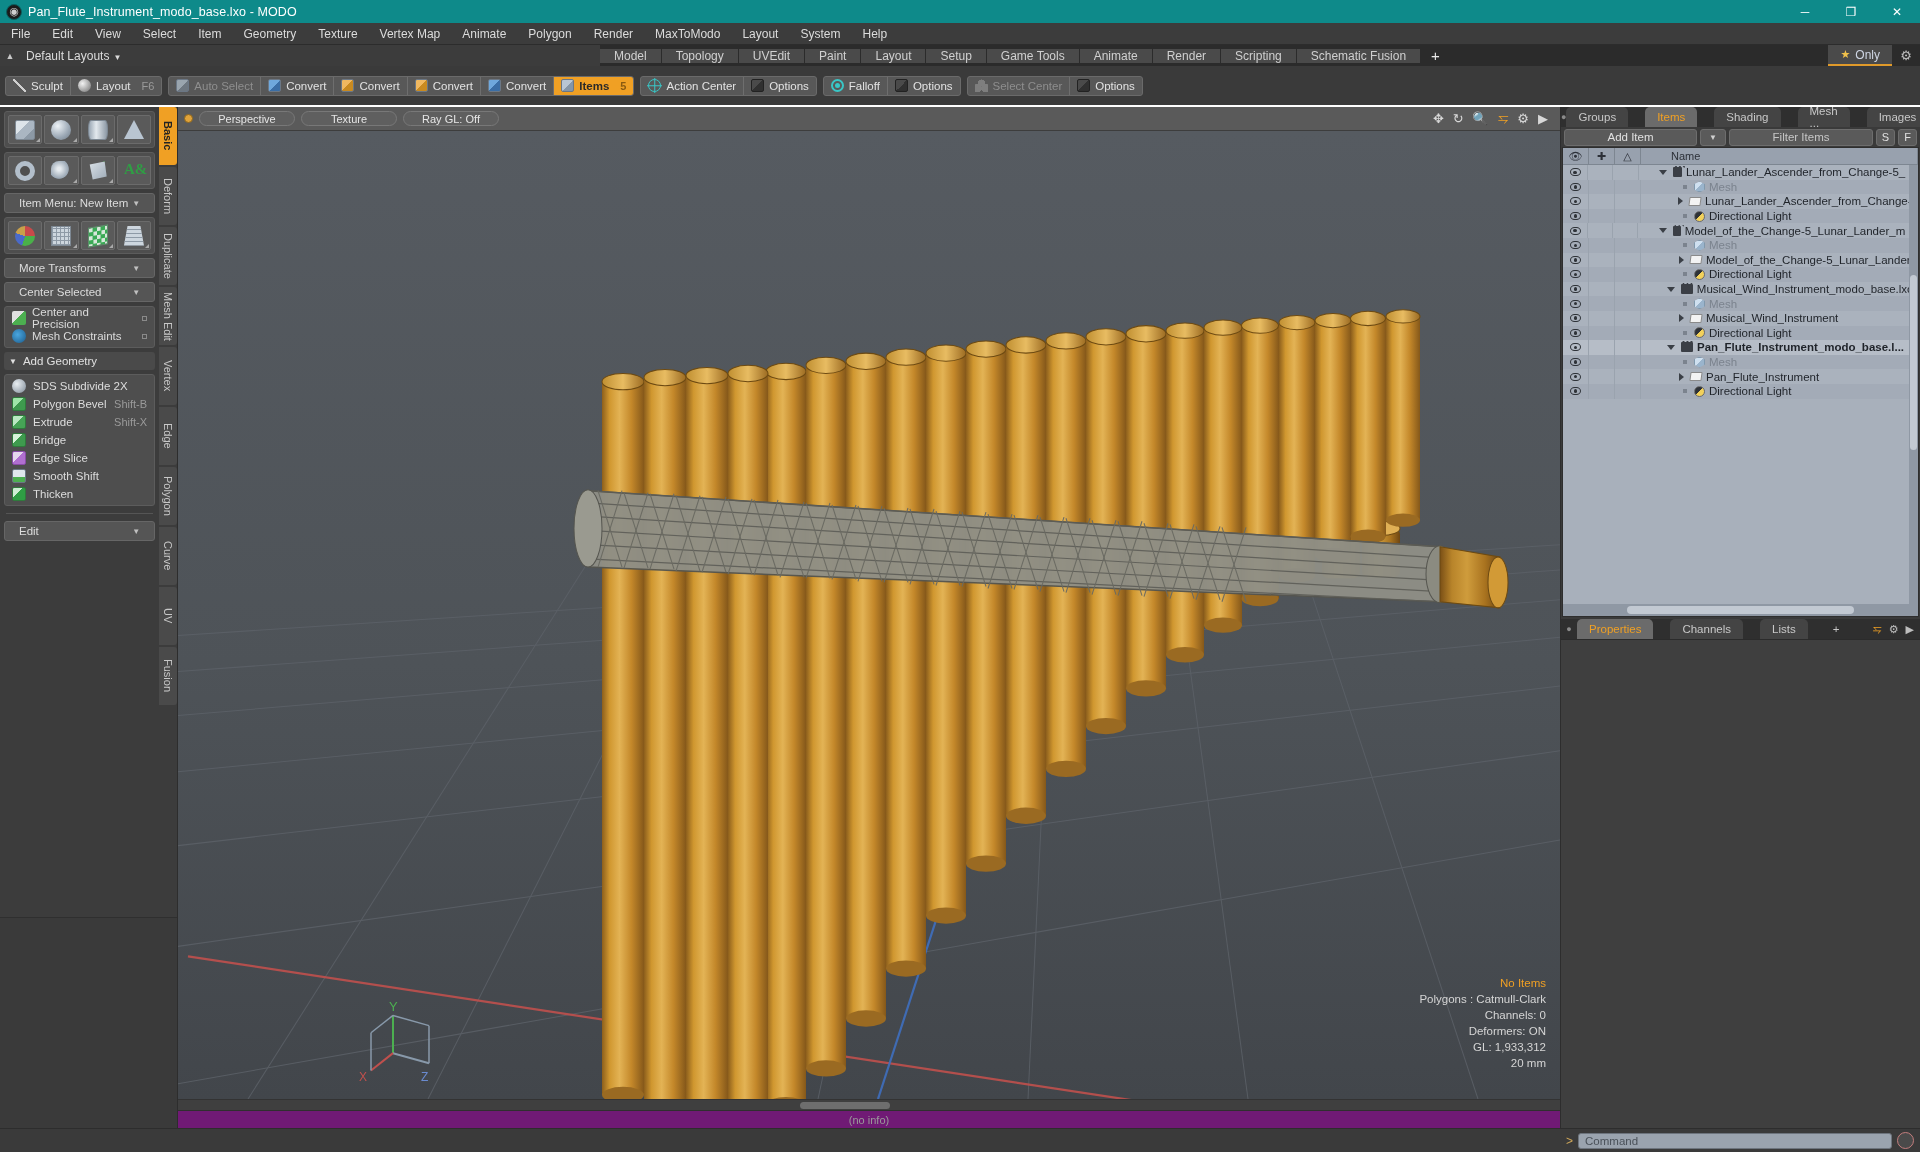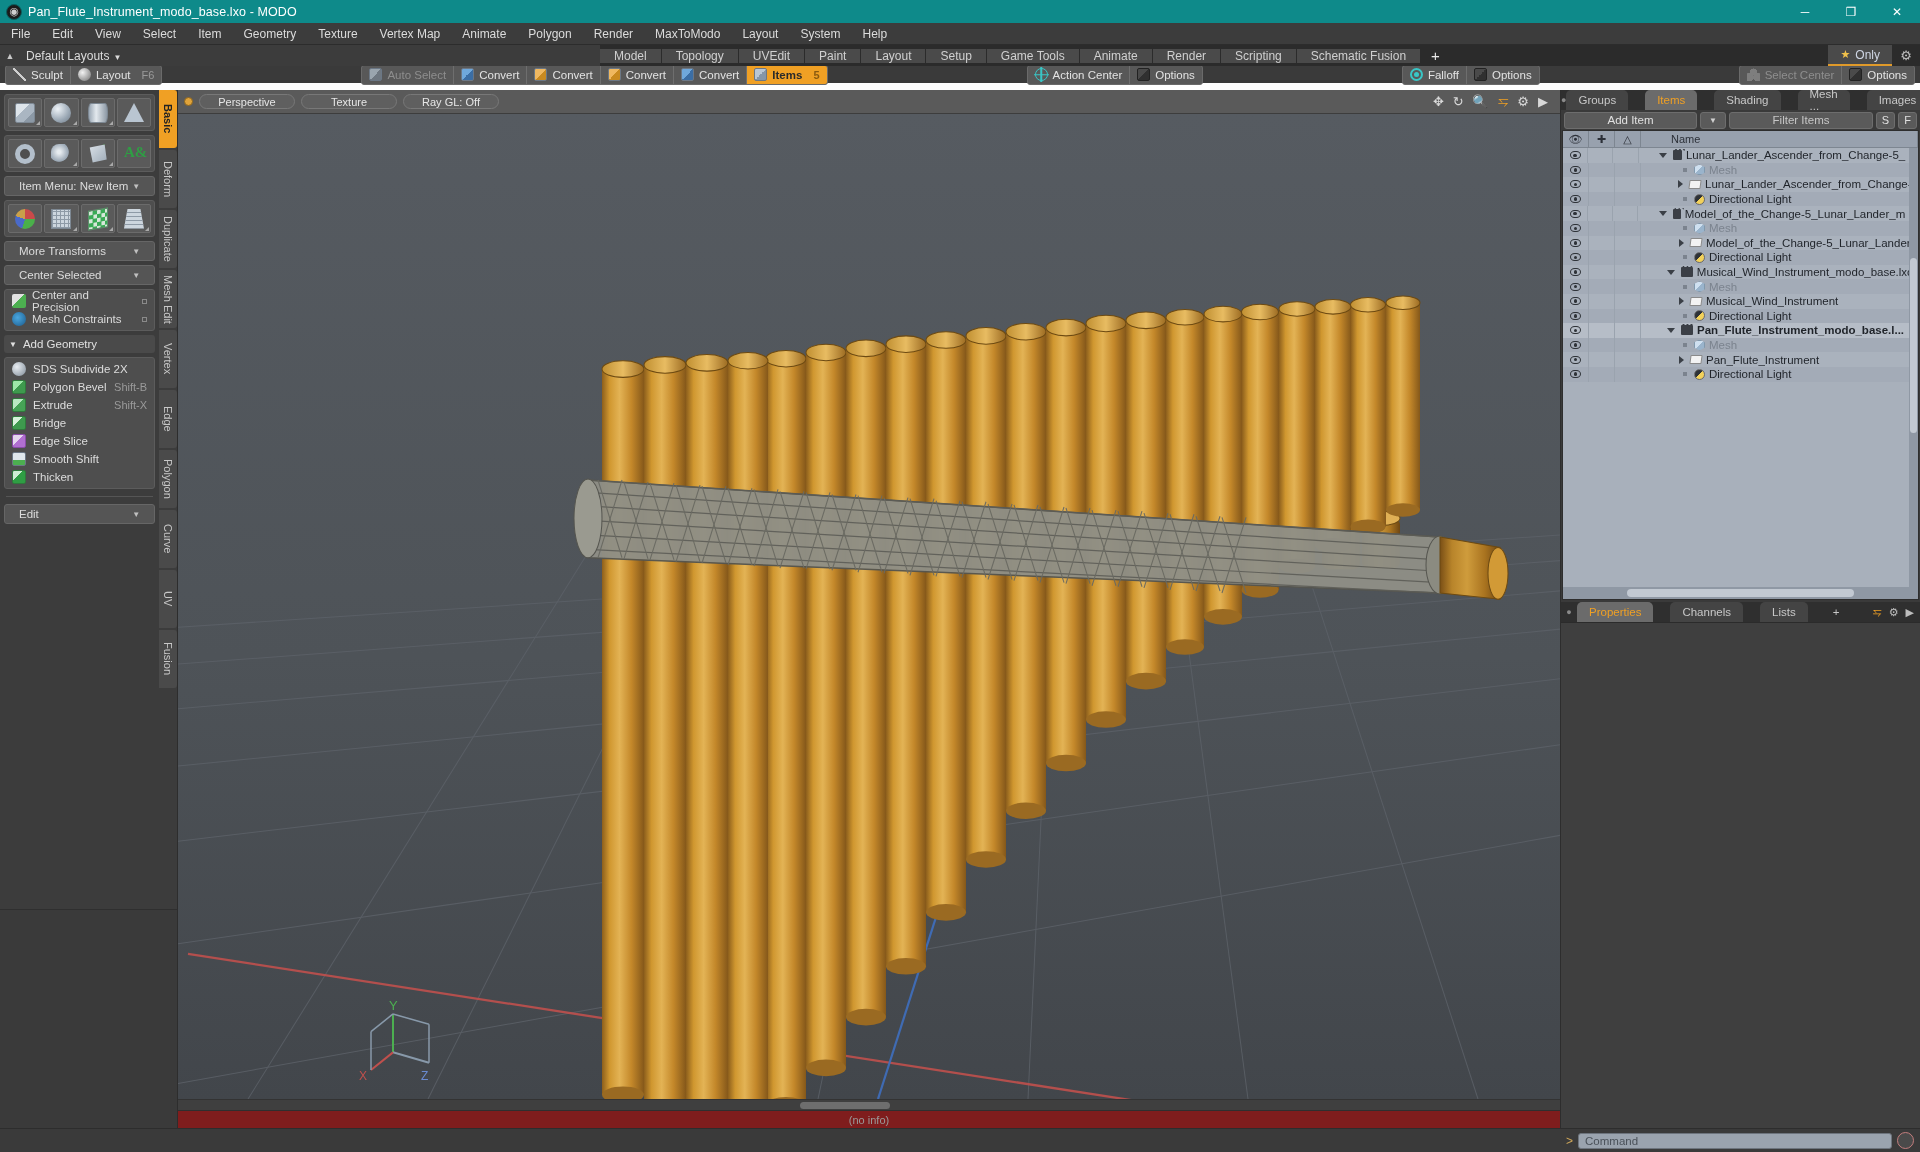--- a/index.html
+++ b/index.html
@@ -36,22 +36,22 @@
           background:#4a4a4a; border-right:1px solid #2b2b2b; }
   .ltab.sel { background:#4a4a4a; }
   .ltab.plus { background:#2b2b2b; color:#e8e8e8; font-size:15px; padding:0 10px; }
   .lr-right { margin-left:auto; display:flex; align-items:stretch; }
   .only-btn { display:flex; align-items:center; gap:5px; padding:0 12px; background:#4a4a4a;
               border-bottom:2px solid #e09a2a; color:#cfd6e4; font-size:12px; }
   .only-btn .star { color:#f0c14b; font-size:11px; }
   .gear-btn { display:flex;align-items:center;justify-content:center;width:28px;color:#bdbdbd;font-size:13px;background:#2b2b2b;}
 
   
-  .toolbar { height:24px; background:#3a3a3a; display:flex; align-items:center; flex:0 0 auto;
-             border-bottom:7px solid #ffffff; padding:0 2px;justify-content:space-between; }
+  .toolbar { height:41px; background:#3a3a3a; display:flex; align-items:center; flex:0 0 auto;
+             border-bottom:2px solid #ffffff; padding:0 2px; }
   .tgrp { display:flex; align-items:stretch; height:20px; background:#585858; border:1px solid #6a6a6a;
           border-radius:3px; margin:0 3px; overflow:hidden; }
   .titem { display:flex; align-items:center; gap:5px; padding:0 7px; font-size:11.5px; color:#e2e2e2;
            border-right:1px solid #6e6e6e; white-space:nowrap; }
   .titem:last-child { border-right:none; }
   .titem.dim { color:#8e8e8e; }
   .titem.active { background:#f0a024; color:#2a2a2a; font-weight:bold; }
   .titem.active .ico-cube { filter:none; }
   .ico { width:13px;height:13px; flex:0 0 auto; display:inline-block; }
   .ico-cube { background:linear-gradient(135deg,#b9c6d4 0 50%, #8596a8 50% 100%); border:1px solid #6b7785; border-radius:2px;}
@@ -136,21 +136,21 @@
                border-bottom:1px solid #3d3d3d; flex:0 0 auto;}
   .vp-dot { width:9px;height:9px;border-radius:50%;background:#e0a33a; border:1px solid #8a6520; }
   .vp-pill { height:15px; min-width:96px; padding:0 14px; background:#5f5f5f; border:1px solid #787878;
              border-radius:8px; display:flex; align-items:center; justify-content:center;
              font-size:11px; color:#e6e6e6; }
   .vp-right { margin-left:auto; display:flex; align-items:center; gap:9px; padding-right:6px; color:#d8d8d8; font-size:13px;}
   .vp-right .hl { color:#f0a024; }
   .viewport { flex:1 1 auto; position:relative; overflow:hidden; background:#4f5358; }
   .vp-scroll { height:11px; background:#3f3f3f; border-top:1px solid #333; position:relative; flex:0 0 auto;}
   .vp-scroll .thumb { position:absolute; left:45%; top:2px; width:90px; height:7px; background:#6e6e6e; border-radius:4px; }
-  .vp-statusbar { height:18px; background:#7f1d1d; display:flex; align-items:center; justify-content:center;
+  .vp-statusbar { height:18px; background:#701a75; display:flex; align-items:center; justify-content:center;
                   font-size:11px; color:#9a9a9a; flex:0 0 auto; border-top:1px solid #2f2f2f;}
 
   .vp-info { position:absolute; right:14px; bottom:28px; text-align:right; font-size:11.5px; color:#d5d5d5; line-height:16px; }
   .vp-info .noitems { color:#f0a024; }
 
   
   .rightcol { width:360px; background:#3a3a3a; display:flex; flex-direction:column; flex:0 0 auto;
               border-left:1px solid #2d2d2d; }
   .rtabs { height:20px; background:#2f2f2f; display:flex; align-items:stretch; flex:0 0 auto;}
   .rtab-dot { width:16px; display:flex;align-items:center;justify-content:center;color:#8a8a8a;font-size:9px;}
@@ -709,20 +709,28 @@
             <line x1="0" y1="45" x2="-22" y2="62" stroke="#c0504d" stroke-width="2"></line>
             <text x="-34" y="72" font-size="12" fill="#c0504d" font-family="Liberation Sans, sans-serif">X</text>
             <line x1="0" y1="8" x2="36" y2="18" stroke="#8899aa" stroke-width="1.5"></line>
             <line x1="36" y1="18" x2="36" y2="55" stroke="#8899aa" stroke-width="1.5"></line>
             <line x1="-22" y1="25" x2="0" y2="8" stroke="#8899aa" stroke-width="1.5"></line>
             <line x1="-22" y1="25" x2="-22" y2="62" stroke="#8899aa" stroke-width="1.5"></line>
             <text x="28" y="72" font-size="12" fill="#6a8bd0" font-family="Liberation Sans, sans-serif">Z</text>
           </g>
         </svg>
 
+        <div class="vp-info">
+          <div class="noitems">No Items</div>
+          <div>Polygons : Catmull-Clark</div>
+          <div>Channels: 0</div>
+          <div>Deformers: ON</div>
+          <div>GL: 1,933,312</div>
+          <div>20 mm</div>
+        </div>
       </div>
 
       <div class="vp-scroll">
         <div class="thumb"></div>
       </div>
       <div class="vp-statusbar">
         <span>(no info)</span>
       </div>
     </div>
 

